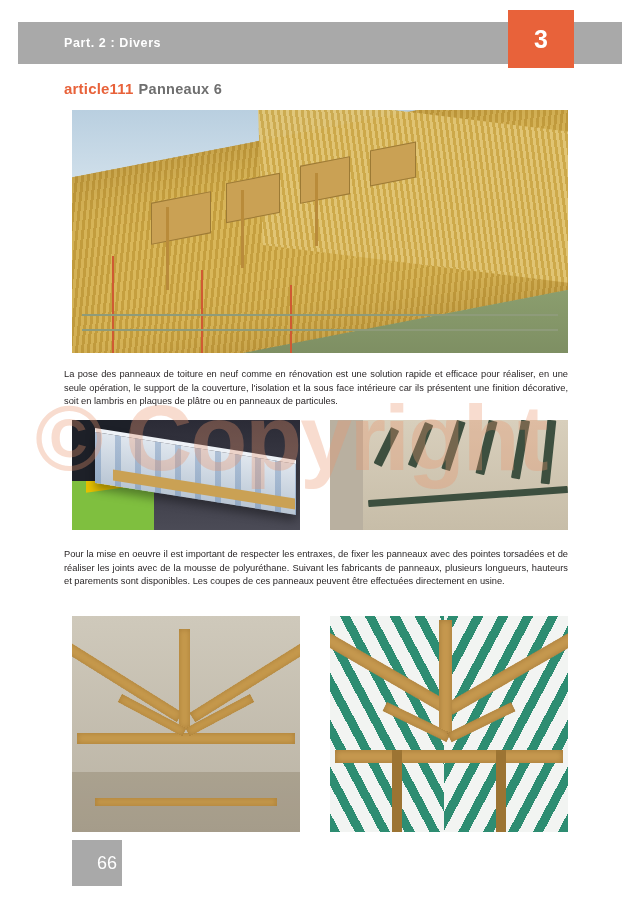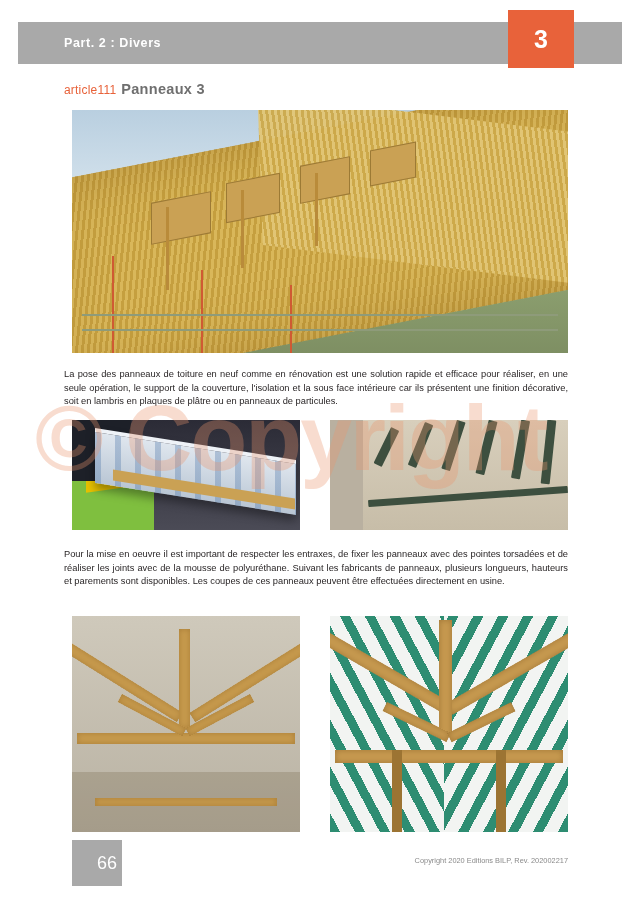--- a/index.html
+++ b/index.html
@@ -65,22 +65,22 @@
 
   
   .article-line {
     position: absolute;
     left: 64px;
     top: 80px;
     width: 420px;
     height: 20px;
   }
   .article-tag {
-    font-size: 12px;
-    font-weight: normal;
+    font-size: 15px;
+    font-weight: bold;
     color: #e8623a;
     letter-spacing: 0.2px;
   }
   .article-name {
     font-size: 14.5px;
     font-weight: bold;
     color: #6f6f6f;
     letter-spacing: 0.3px;
     margin-left: 5px;
   }
@@ -264,21 +264,21 @@
 
 <div class="page">
 
   <div class="header-bar"></div>
   <div class="header-title">Part. 2 : Divers</div>
   <div class="header-chapter">
     <div class="header-chapter-num">3</div>
   </div>
 
   <div class="article-line">
-    <span class="article-tag">article111</span><span class="article-name">Panneaux 3</span>
+    <span class="article-tag">article111</span><span class="article-name">Panneaux 6</span>
   </div>
 
   <div class="fig" id="fig-main">
     <div class="art">
       <div class="sky"></div>
       <div class="ground"></div>
       <div class="roof-slope"></div>
       <div class="roof-slope2"></div>
 
       <div class="truss-block" style="left:16%; top:36%; width:58px; height:40px; transform:skewY(-11deg);"></div>
@@ -358,16 +358,15 @@
       <div class="d-timber-dark" style="right:26%; top:62%; width:10px; height:38%;"></div>
       <div class="d-timber" style="left:24%; top:40%; width:30%; height:10px; transform:rotate(26deg); transform-origin:left top;"></div>
       <div class="d-timber" style="right:24%; top:40%; width:30%; height:10px; transform:rotate(-26deg); transform-origin:right top;"></div>
     </div>
   </div>
 
   <div class="page-num-box">
     <div class="page-num">66</div>
   </div>
   <div class="footer-copy">
-    <div>Copyright 2020 Editions BILP, Rev. 202002217</div>
   </div>
 
 </div>
 
 </body></html>

